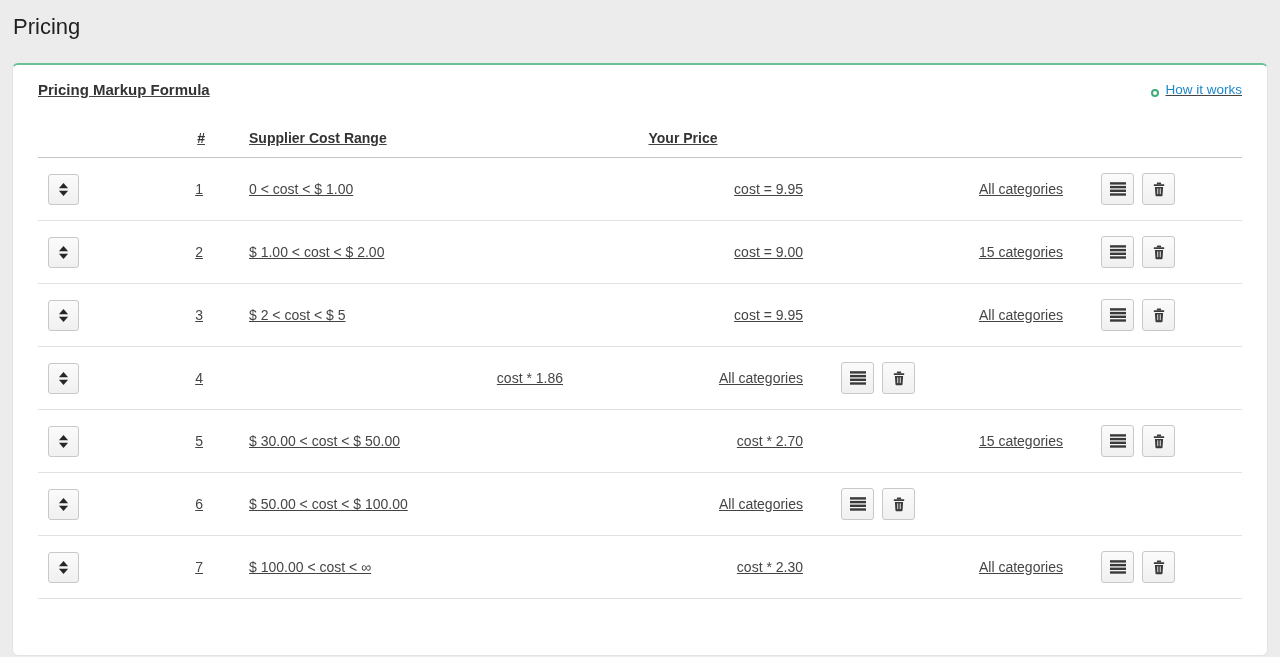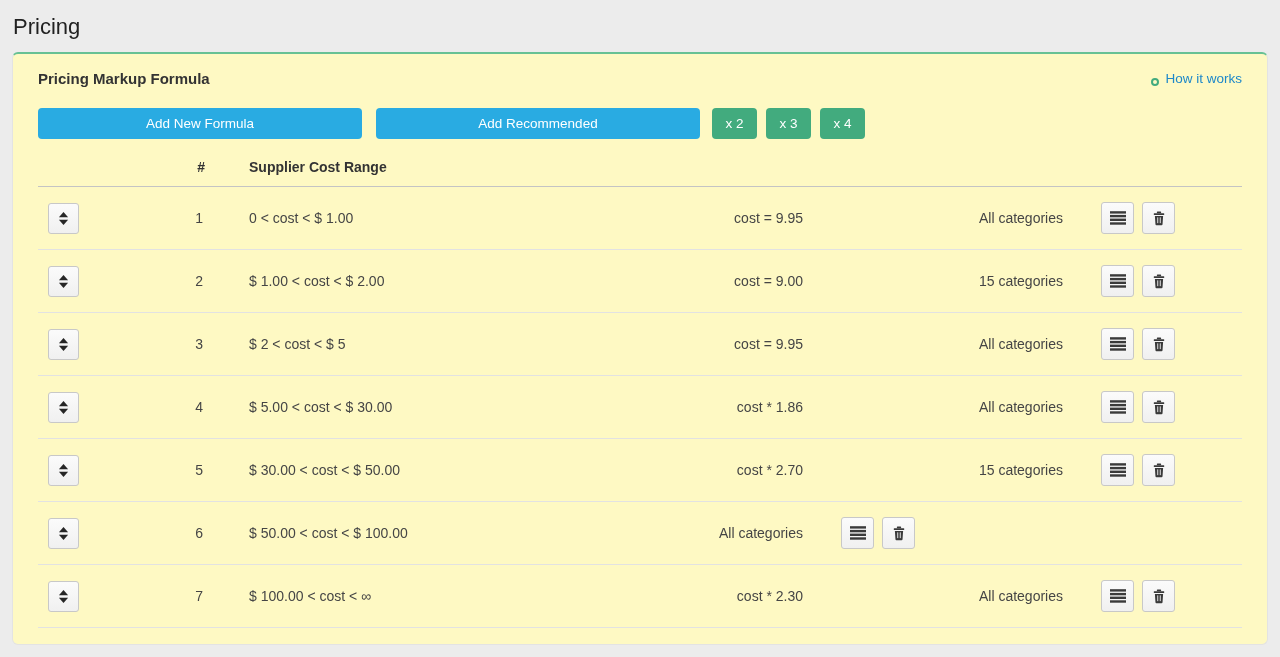--- a/index.html
+++ b/index.html
@@ -7,25 +7,26 @@
     width: 1280px; height: 657px; overflow: hidden;
     background: #ececec;
     font-family: "Liberation Sans", sans-serif;
     color: #444;
   }
   .page-title {
     font-size: 22px; font-weight: 400; color: #212121;
     padding: 15px 12px 13px 13px; line-height: 24px;
   }
   .card {
-    margin: 0 12px; height: 593px;
-    background: #fef9c3;
+    margin: 11px 12px; height: 593px;
+    background: #ffffff;
     border: 1px solid #e3e3e3;
     border-top: 2px solid #67c194;
     border-radius: 6px;
+    text-decoration: underline;
   }
   .card-header {
     display: flex; justify-content: space-between; align-items: center;
     padding: 16px 25px 12px 25px;
   }
   .card-title { font-size: 15px; font-weight: 700; color: #333; }
   .how-link {
     display: flex; align-items: flex-end; gap: 6px;
     font-size: 13.5px; color: #1d88c9; cursor: pointer; text-decoration: none;
   }
@@ -92,35 +93,27 @@
 <div class="card">
 
   <div class="card-header">
     <div class="card-title">Pricing Markup Formula</div>
     <a class="how-link">
       <span class="ring-icon"></span>
       <span>How it works</span>
     </a>
   </div>
 
-  <div class="toolbar">
-    <button class="btn btn-primary">Add New Formula</button>
-    <button class="btn btn-primary">Add Recommended</button>
-    <div class="mult-group">
-      <button class="btn btn-mult">x 2</button>
-      <button class="btn btn-mult">x 3</button>
-      <button class="btn btn-mult">x 4</button>
-    </div>
-  </div>
 
   <div class="table">
     <div class="grid-row table-head">
       <div></div>
       <div class="th-num">#</div>
       <div class="th-range">Supplier Cost Range</div>
+      <div class="th-price">Your Price</div>
       <div></div>
     </div>
     <div id="rows-container">
   <div class="grid-row data-row">
     <div class="cell-drag">
       <button class="icon-btn drag-btn">
         <svg width="11" height="15" viewBox="0 0 12 16">
           <path d="M6 1 L11 6.7 H1 Z" fill="#262626"></path>
           <path d="M1 9.3 H11 L6 15 Z" fill="#262626"></path>
         </svg>
@@ -222,21 +215,20 @@
   <div class="grid-row data-row">
     <div class="cell-drag">
       <button class="icon-btn drag-btn">
         <svg width="11" height="15" viewBox="0 0 12 16">
           <path d="M6 1 L11 6.7 H1 Z" fill="#262626"></path>
           <path d="M1 9.3 H11 L6 15 Z" fill="#262626"></path>
         </svg>
       </button>
     </div>
     <div class="cell-num">4</div>
-    <div class="cell-range">$ 5.00 &lt; cost &lt; $ 30.00</div>
     <div class="cell-price">cost * 1.86</div>
     <div class="cell-applied">All categories</div>
     <div class="cell-actions">
       <button class="icon-btn">
         <svg width="16" height="16" viewBox="0 0 16 16">
           <rect x="0" y="1.2" width="16" height="2.4" fill="#3a3a3a"></rect>
           <rect x="0" y="4.9" width="16" height="2.4" fill="#3a3a3a"></rect>
           <rect x="0" y="8.6" width="16" height="2.4" fill="#3a3a3a"></rect>
           <rect x="0" y="12.3" width="16" height="2.4" fill="#3a3a3a"></rect>
         </svg>

